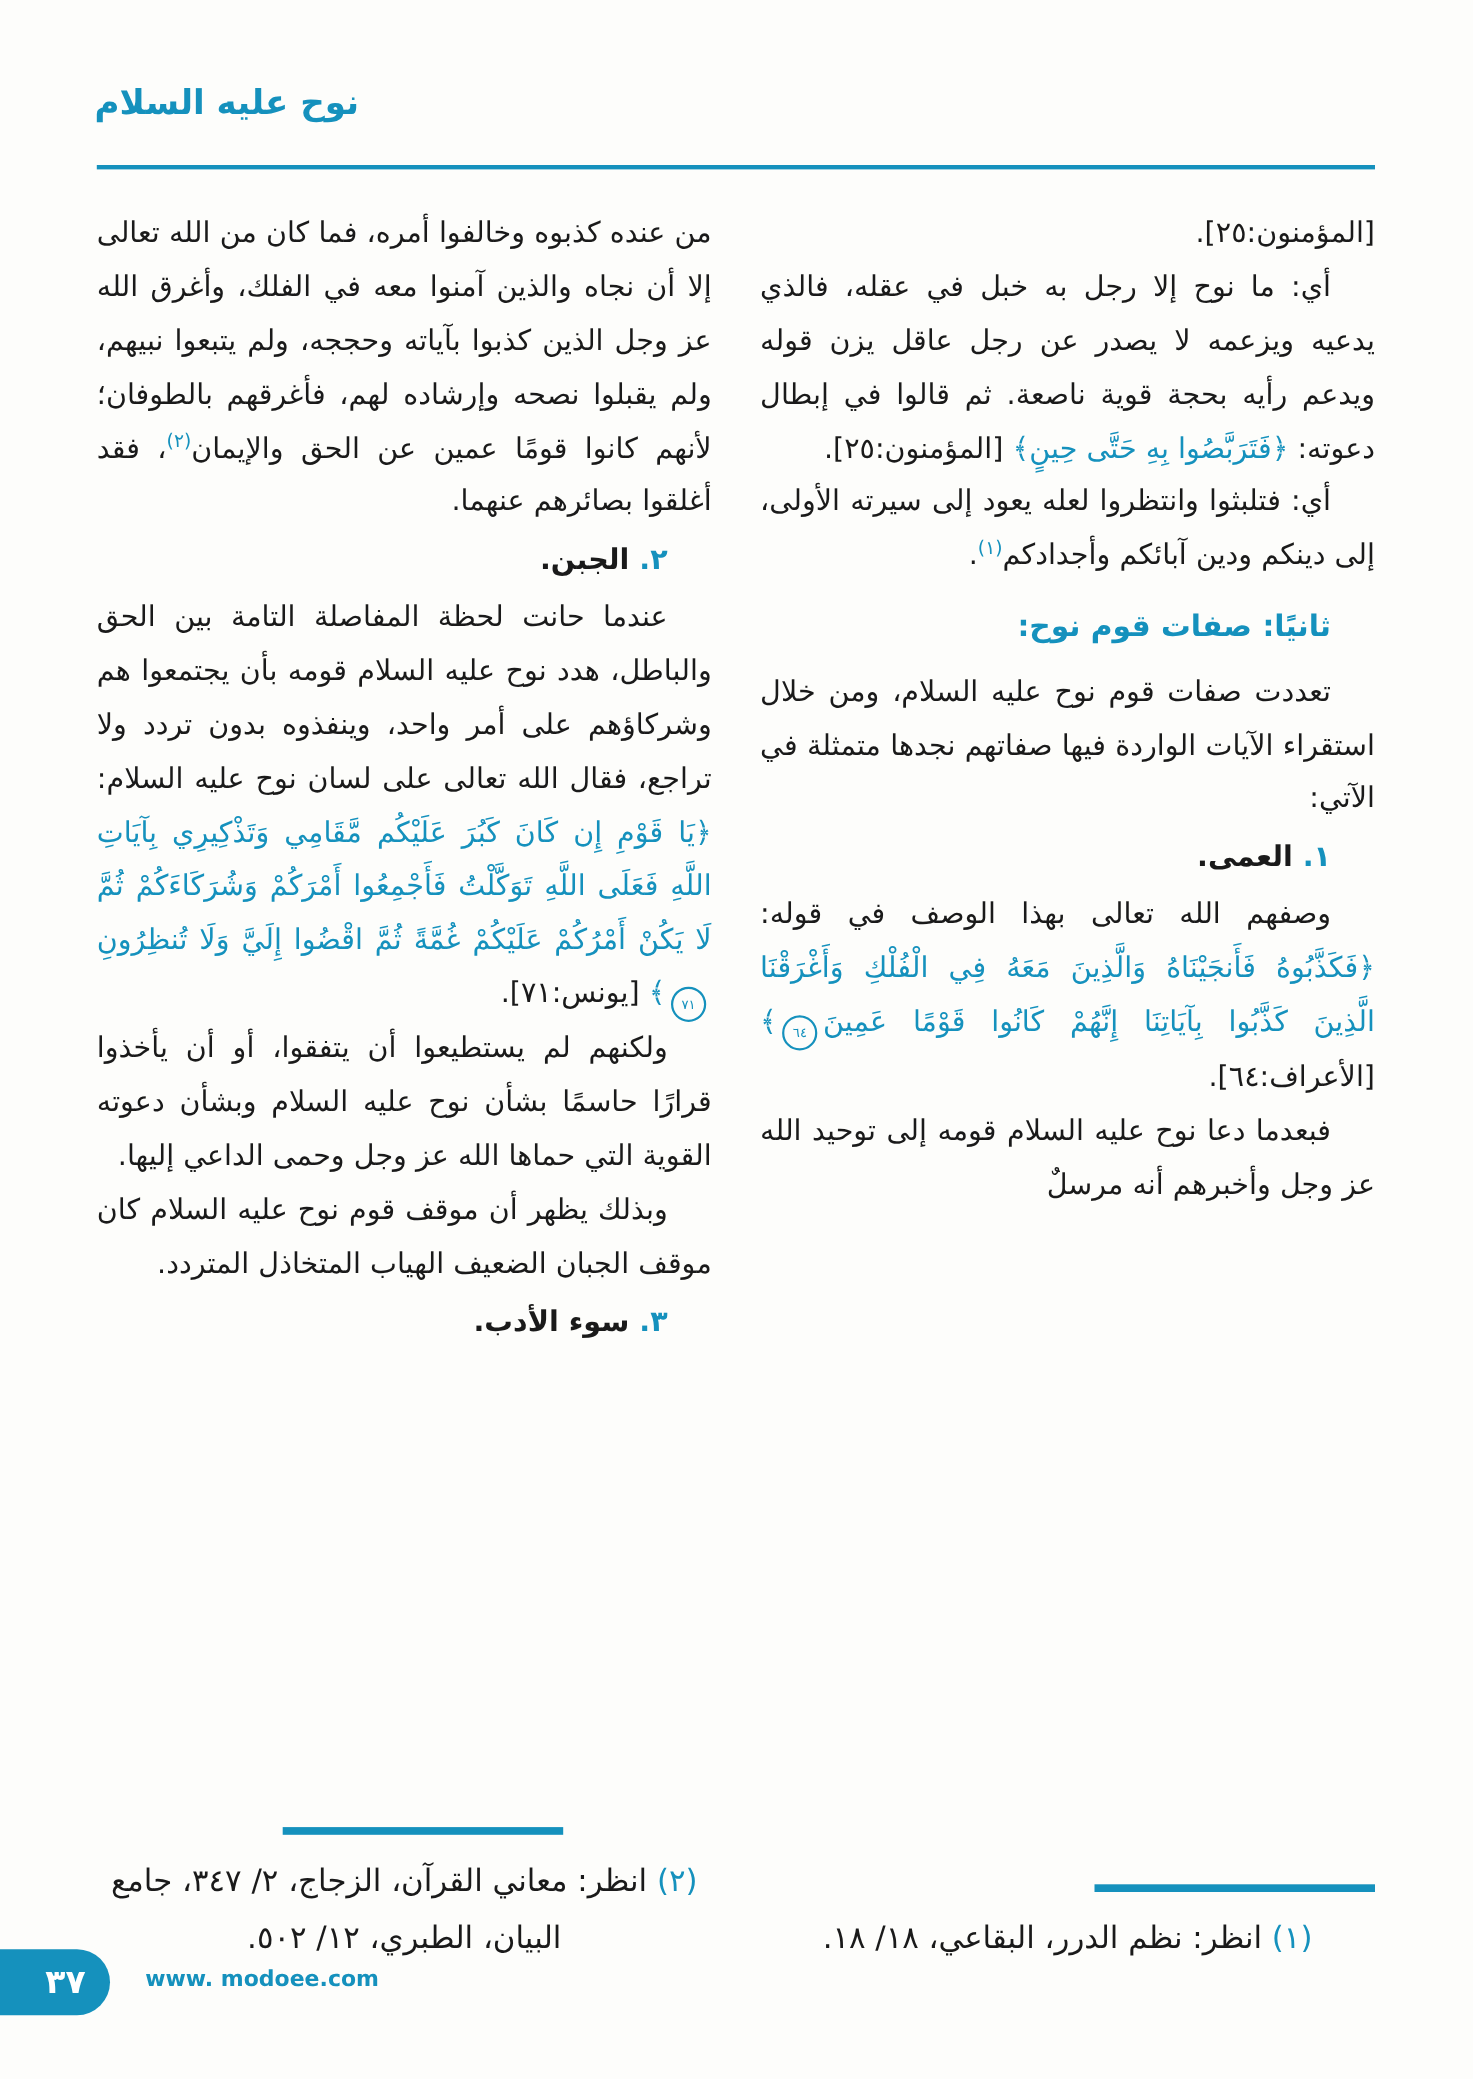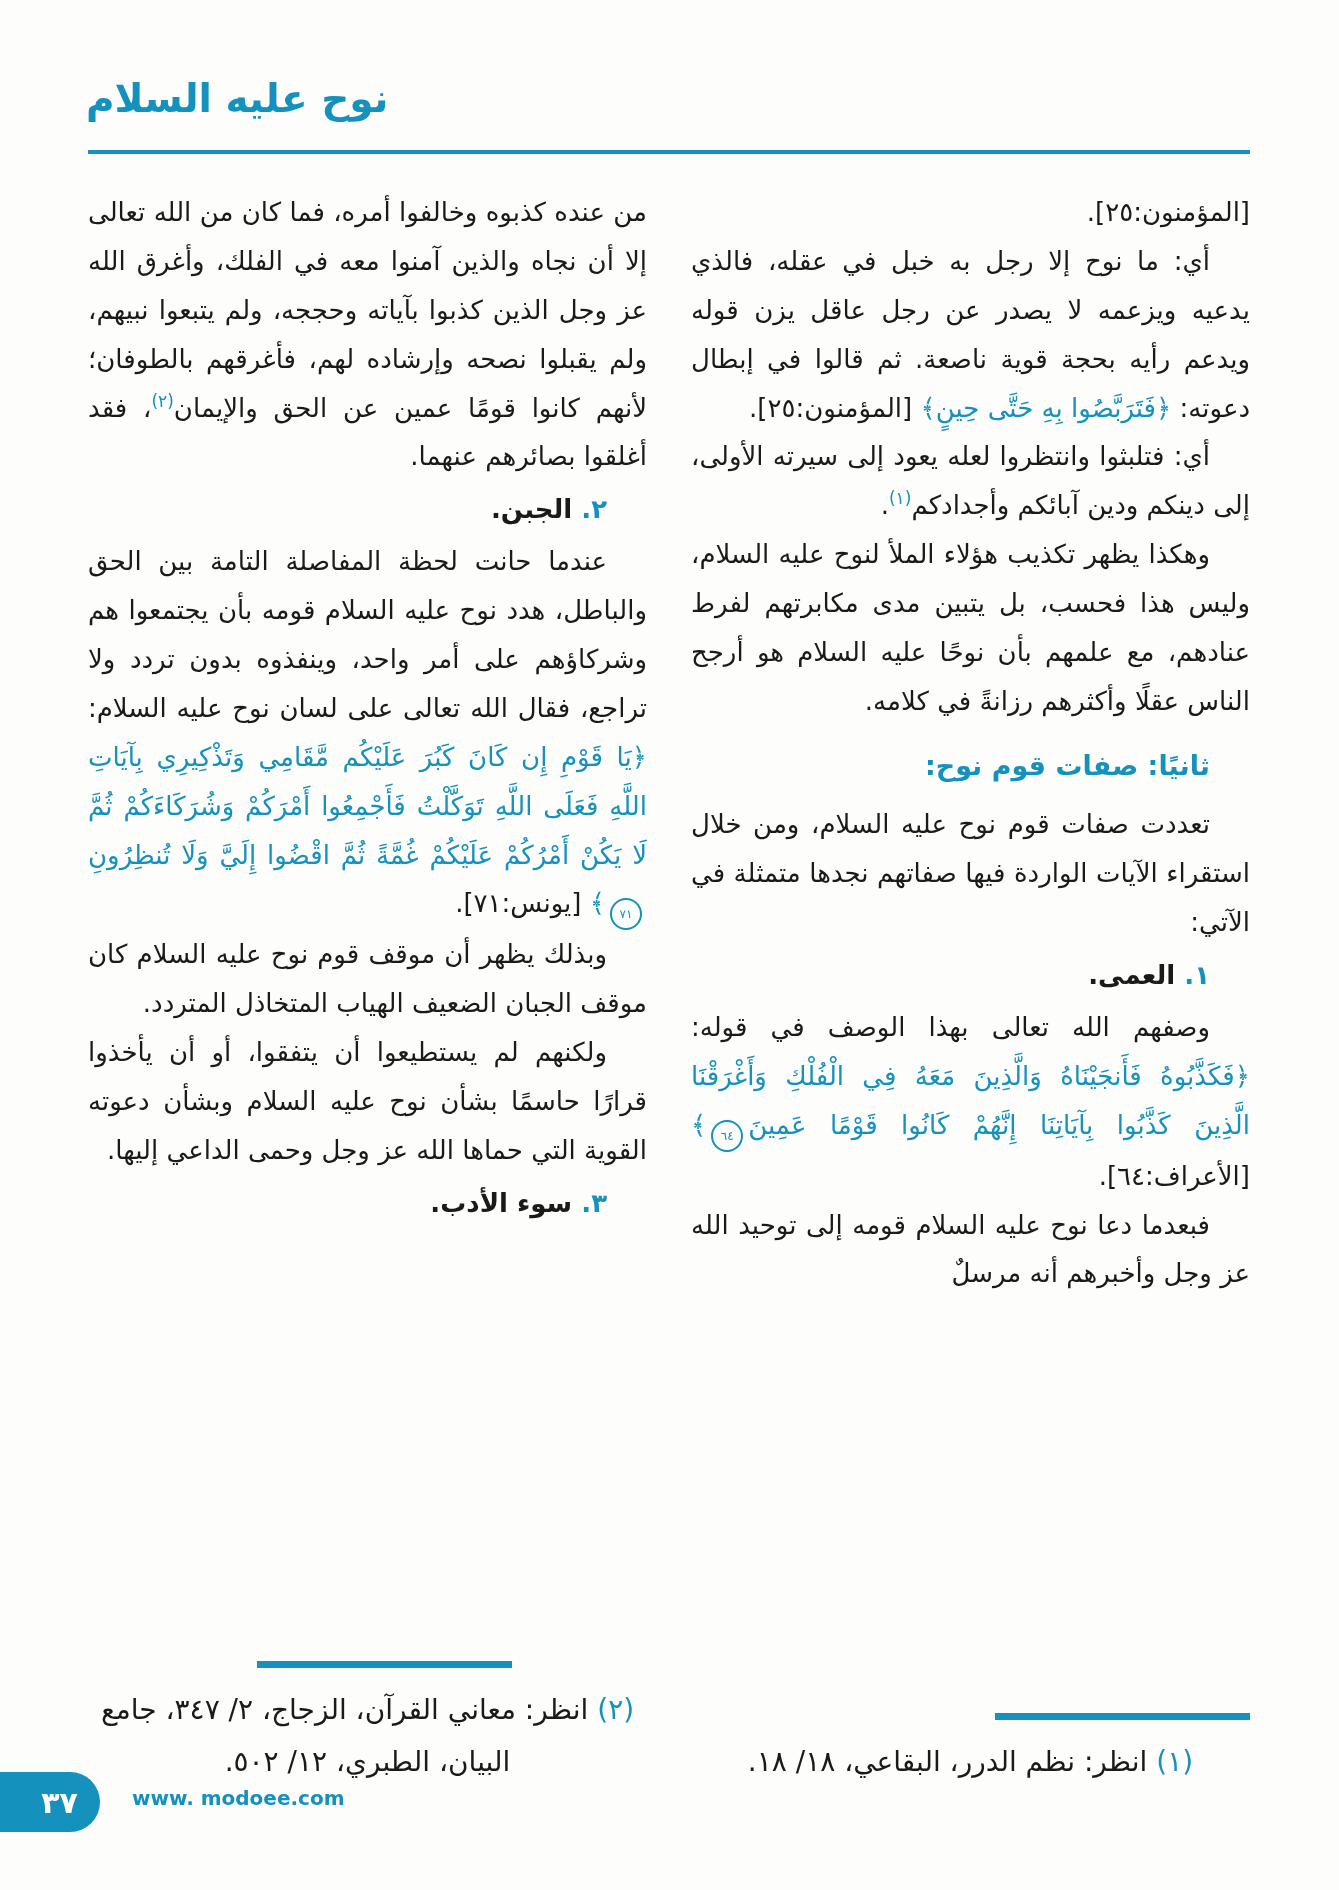--- a/index.html
+++ b/index.html
@@ -18,21 +18,21 @@
     direction: rtl;
     color: var(--text-color);
     font-family: "DejaVu Sans", sans-serif;
   }
   
   .header-title {
     position: absolute;
     top: 76px;
     left: 86px;
     color: var(--accent);
-    font-size: 39px;
+    font-size: 31px;
     font-weight: bold;
     letter-spacing: 0;
     line-height: 1.2;
   }
   .header-rule {
     position: absolute;
     top: 150px;
     left: 88px;
     width: 1162px;
     height: 4px;
@@ -159,21 +159,20 @@
 
     <div class="column">
       <div class="col-text">
 
         <p class="cite-line"><span>[المؤمنون:٢٥].</span></p>
 
         <p class="body-p"><span>أي: ما نوح إلا رجل به خبل في عقله، فالذي يدعيه ويزعمه لا يصدر عن رجل عاقل يزن قوله ويدعم رأيه بحجة قوية ناصعة. ثم قالوا في إبطال دعوته: </span><span class="quran">﴿فَتَرَبَّصُوا بِهِ حَتَّى حِينٍ﴾</span><span> [المؤمنون:٢٥].</span></p>
 
         <p class="body-p"><span>أي: فتلبثوا وانتظروا لعله يعود إلى سيرته الأولى، إلى دينكم ودين آبائكم وأجدادكم</span><span class="ref-num">(١)</span><span>.</span></p>
 
-        <p class="body-p"><span>وهكذا يظهر تكذيب هؤلاء الملأ لنوح عليه السلام، وليس هذا فحسب، بل يتبين مدى مكابرتهم لفرط عنادهم، مع علمهم بأن نوحًا عليه السلام هو أرجح الناس عقلًا وأكثرهم رزانةً في كلامه.</span></p>
 
         <p class="section-heading">ثانيًا: صفات قوم نوح:</p>
 
         <p class="body-p"><span>تعددت صفات قوم نوح عليه السلام، ومن خلال استقراء الآيات الواردة فيها صفاتهم نجدها متمثلة في الآتي:</span></p>
 
         <p class="item-line"><span class="item-num">١. </span><span>العمى.</span></p>
 
         <p class="body-p"><span>وصفهم الله تعالى بهذا الوصف في قوله: </span><span class="quran">﴿فَكَذَّبُوهُ فَأَنجَيْنَاهُ وَالَّذِينَ مَعَهُ فِي الْفُلْكِ وَأَغْرَقْنَا الَّذِينَ كَذَّبُوا بِآيَاتِنَا إِنَّهُمْ كَانُوا قَوْمًا عَمِينَ</span><span class="ayah-num">٦٤</span><span class="quran">﴾</span><span> [الأعراف:٦٤].</span></p>
 
         <p class="body-p"><span>فبعدما دعا نوح عليه السلام قومه إلى توحيد الله عز وجل وأخبرهم أنه مرسلٌ</span></p>
@@ -188,23 +187,23 @@
 
     <div class="column">
       <div class="col-text">
 
         <p class="body-p" style="text-indent:0;"><span>من عنده كذبوه وخالفوا أمره، فما كان من الله تعالى إلا أن نجاه والذين آمنوا معه في الفلك، وأغرق الله عز وجل الذين كذبوا بآياته وحججه، ولم يتبعوا نبيهم، ولم يقبلوا نصحه وإرشاده لهم، فأغرقهم بالطوفان؛ لأنهم كانوا قومًا عمين عن الحق والإيمان</span><span class="ref-num">(٢)</span><span>، فقد أغلقوا بصائرهم عنهما.</span></p>
 
         <p class="item-line"><span class="item-num">٢. </span><span>الجبن.</span></p>
 
         <p class="body-p"><span>عندما حانت لحظة المفاصلة التامة بين الحق والباطل، هدد نوح عليه السلام قومه بأن يجتمعوا هم وشركاؤهم على أمر واحد، وينفذوه بدون تردد ولا تراجع، فقال الله تعالى على لسان نوح عليه السلام: </span><span class="quran">﴿يَا قَوْمِ إِن كَانَ كَبُرَ عَلَيْكُم مَّقَامِي وَتَذْكِيرِي بِآيَاتِ اللَّهِ فَعَلَى اللَّهِ تَوَكَّلْتُ فَأَجْمِعُوا أَمْرَكُمْ وَشُرَكَاءَكُمْ ثُمَّ لَا يَكُنْ أَمْرُكُمْ عَلَيْكُمْ غُمَّةً ثُمَّ اقْضُوا إِلَيَّ وَلَا تُنظِرُونِ</span><span class="ayah-num">٧١</span><span class="quran">﴾</span><span> [يونس:٧١].</span></p>
 
+        <p class="body-p"><span>ولكنهم لم يستطيعوا أن يتفقوا، أو أن يأخذوا قرارًا حاسمًا بشأن نوح عليه السلام وبشأن دعوته القوية التي حماها الله عز وجل وحمى الداعي إليها.</span></p>
+
         <p class="body-p"><span>وبذلك يظهر أن موقف قوم نوح عليه السلام كان موقف الجبان الضعيف الهياب المتخاذل المتردد.</span></p>
-
-        <p class="body-p"><span>ولكنهم لم يستطيعوا أن يتفقوا، أو أن يأخذوا قرارًا حاسمًا بشأن نوح عليه السلام وبشأن دعوته القوية التي حماها الله عز وجل وحمى الداعي إليها.</span></p>
 
         <p class="item-line"><span class="item-num">٣. </span><span>سوء الأدب.</span></p>
 
       </div>
 
       <div class="footnote-area">
         <div class="fn-rule fn-rule--leftcol"></div>
         <p class="footnote"><span class="fn-num">(٢)</span><span> انظر: معاني القرآن، الزجاج، ٢/ ٣٤٧، جامع البيان، الطبري، ١٢/ ٥٠٢.</span></p>
       </div>
     </div>

